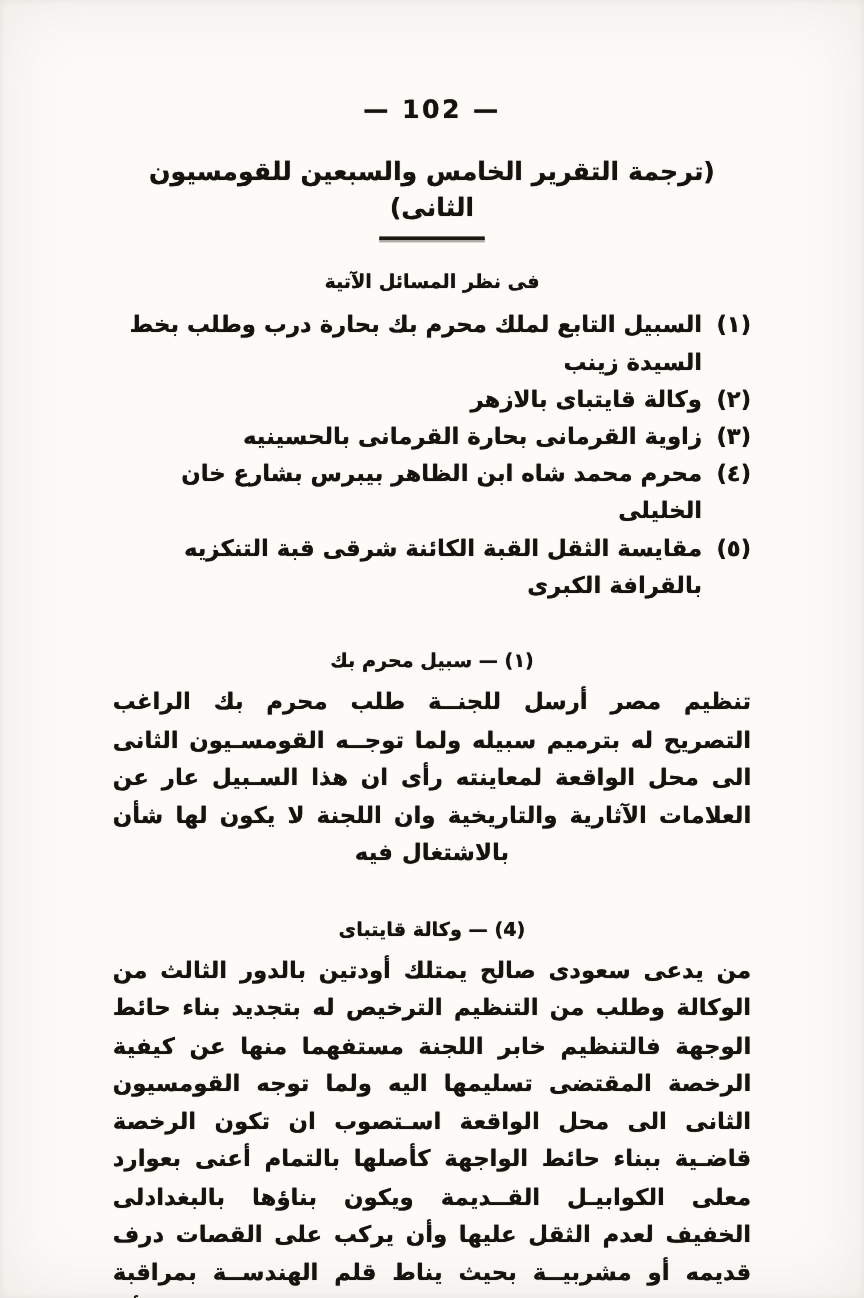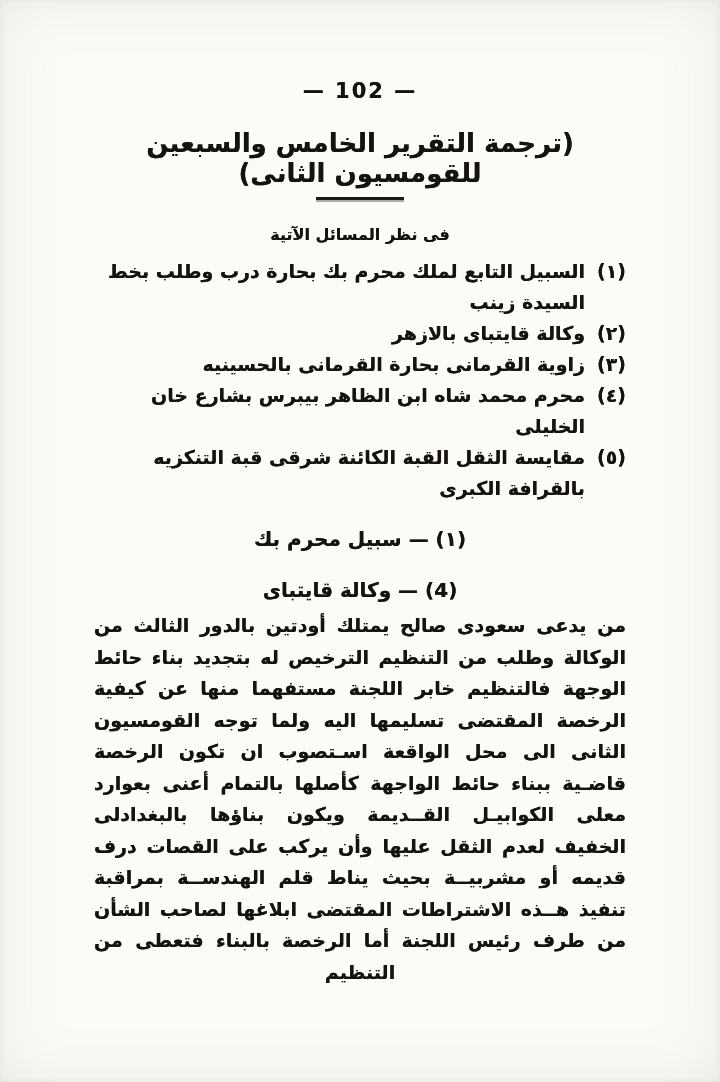--- a/index.html
+++ b/index.html
@@ -29,21 +29,21 @@
   .page-number {
     direction: rtl;
     text-align: center;
     font-size: 21px;
     line-height: 26px;
     letter-spacing: 2px;
   }
   .report-title {
     margin-top: 24px;
     text-align: center;
-    font-size: 26px;
+    font-size: 21px;
     line-height: 30px;
   }
   .title-divider {
     width: 88px;
     height: 3px;
     background: #1c1812;
     margin: 9px auto 0 auto;
     box-shadow: 0 2px 0 rgba(28,24,18,0.35);
   }
   .agenda-heading {
@@ -60,24 +60,24 @@
     align-items: baseline;
     font-size: 19px;
     line-height: 31px;
   }
   .agenda-item .num {
     flex: 0 0 auto;
     margin-left: 12px;
     white-space: nowrap;
   }
   .section-heading {
-    margin-top: 20px;
+    margin-top: 31px;
     margin-bottom: 4px;
     text-align: center;
-    font-size: 20px;
+    font-size: 16px;
     line-height: 31px;
   }
   .section-body {
     font-size: 19px;
     line-height: 31.5px;
     text-align: justify;
     text-align-last: center;
     word-spacing: 1px;
   }
 </style>
@@ -111,18 +111,19 @@
         <span class="num">(٤)</span>
         <span class="txt">محرم محمد شاه ابن الظاهر بيبرس بشارع خان الخليلى</span>
       </div>
       <div class="agenda-item">
         <span class="num">(٥)</span>
         <span class="txt">مقايسة الثقل القبة الكائنة شرقى قبة التنكزيه بالقرافة الكبرى</span>
       </div>
     </div>
 
     <div class="section-heading">(١) — سبيل محرم بك</div>
+    <div class="section-body">تنظيم مصر أرسل للجنــة طلب محرم بك الراغب التصريح له بترميم سبيله ولما توجــه القومسـيون الثانى الى محل الواقعة لمعاينته رأى ان هذا السـبيل عار عن العلامات الآثارية والتاريخية وان اللجنة لا يكون لها شأن بالاشتغال فيه</div>
 
     <div class="section-heading">(4) — وكالة قايتباى</div>
     <div class="section-body">من يدعى سعودى صالح يمتلك أودتين بالدور الثالث من الوكالة وطلب من التنظيم الترخيص له بتجديد بناء حائط الوجهة فالتنظيم خابر اللجنة مستفهما منها عن كيفية الرخصة المقتضى تسليمها اليه ولما توجه القومسيون الثانى الى محل الواقعة اسـتصوب ان تكون الرخصة قاضـية ببناء حائط الواجهة كأصلها بالتمام أعنى بعوارد معلى الكوابيـل القــديمة ويكون بناؤها بالبغدادلى الخفيف لعدم الثقل عليها وأن يركب على القصات درف قديمه أو مشربيــة بحيث يناط قلم الهندســة بمراقبة تنفيذ هــذه الاشتراطات المقتضى ابلاغها لصاحب الشأن من طرف رئيس اللجنة أما الرخصة بالبناء فتعطى من التنظيم</div>
 
   </div>
 </div>
 
 </body></html>

